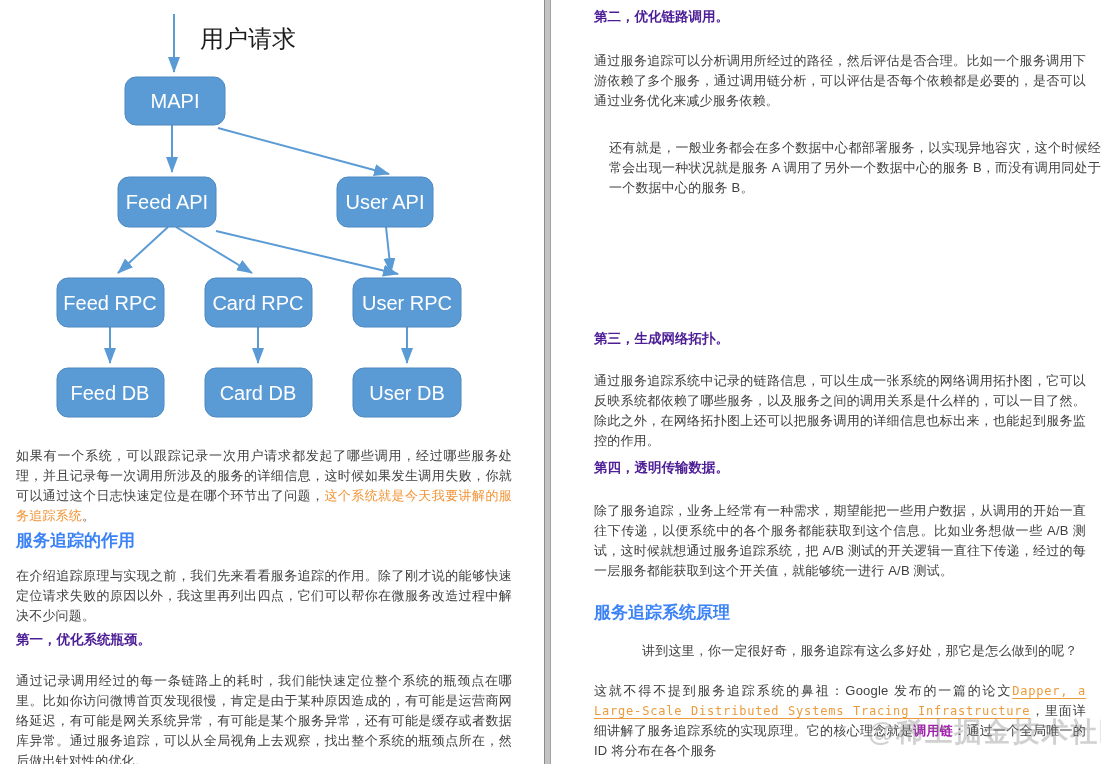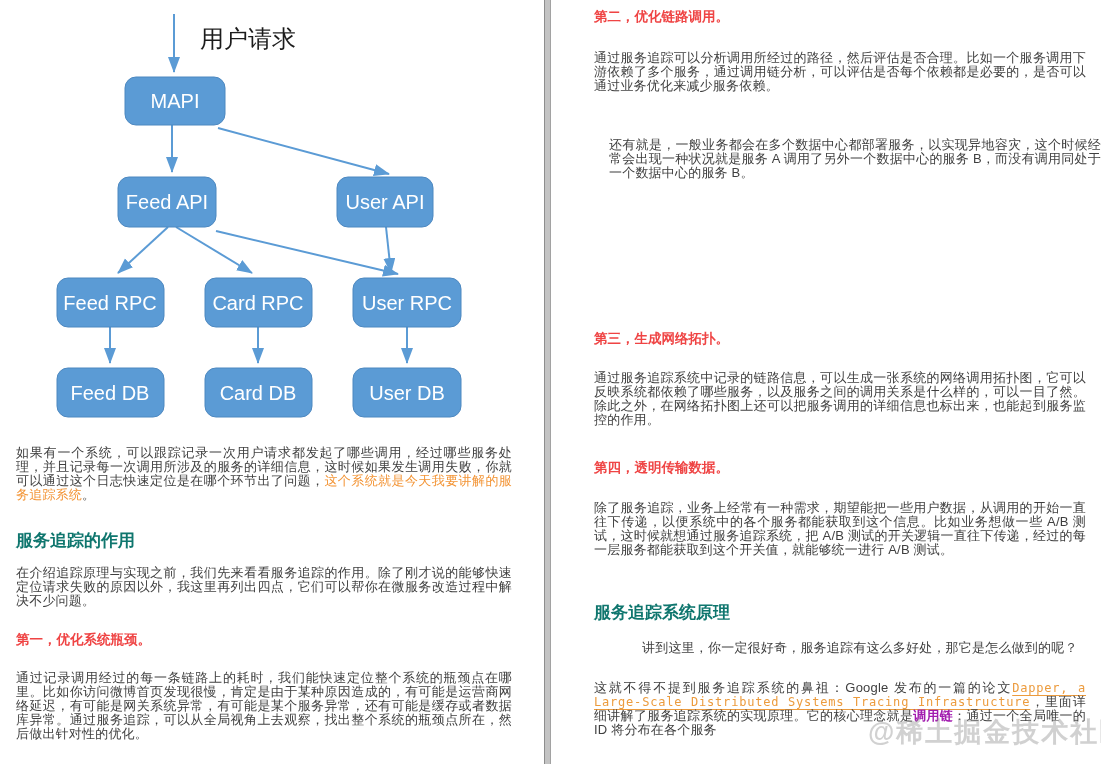--- a/index.html
+++ b/index.html
@@ -17,34 +17,34 @@
     top: 0; left: 544px;
     width: 5px; height: 764px;
     background: #c3c3c3;
     border-left: 1px solid #8d8d8d;
     border-right: 1px solid #a2a2a2;
   }
   
   .tblock { position: absolute; margin: 0; }
   .para {
     font-size: 13px;
-    line-height: 14px;
+    line-height: 20px;
     color: #3f3f3f;
     text-align: justify;
     letter-spacing: 0.2px;
   }
   .h-section {
     font-size: 17px;
     font-weight: bold;
-    color: #0f766e;
+    color: #3b82f6;
   }
   .h-item {
     font-size: 13.5px;
     font-weight: bold;
-    color: #ef4444;
+    color: #4c1d95;
   }
   .orange { color: #f39435; }
   .kw-bold { font-weight: bold; color: #a21caf; }
   .doc-link {
     color: #ec9b3d;
     font-family: "DejaVu Sans Mono", "Liberation Mono", monospace;
     font-size: 12px;
     letter-spacing: 0.8px;
     text-decoration: underline;
     text-underline-offset: 3px;

